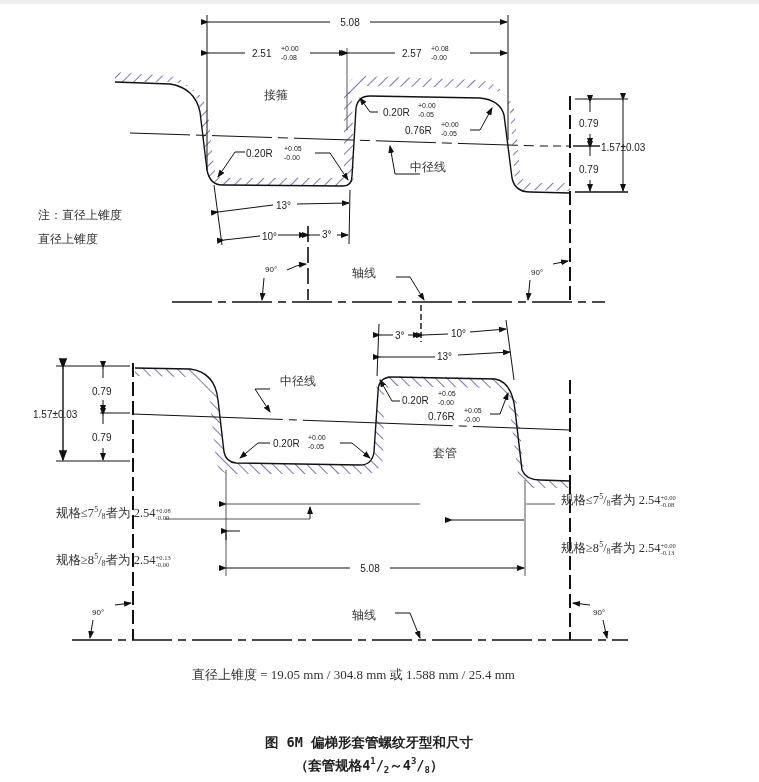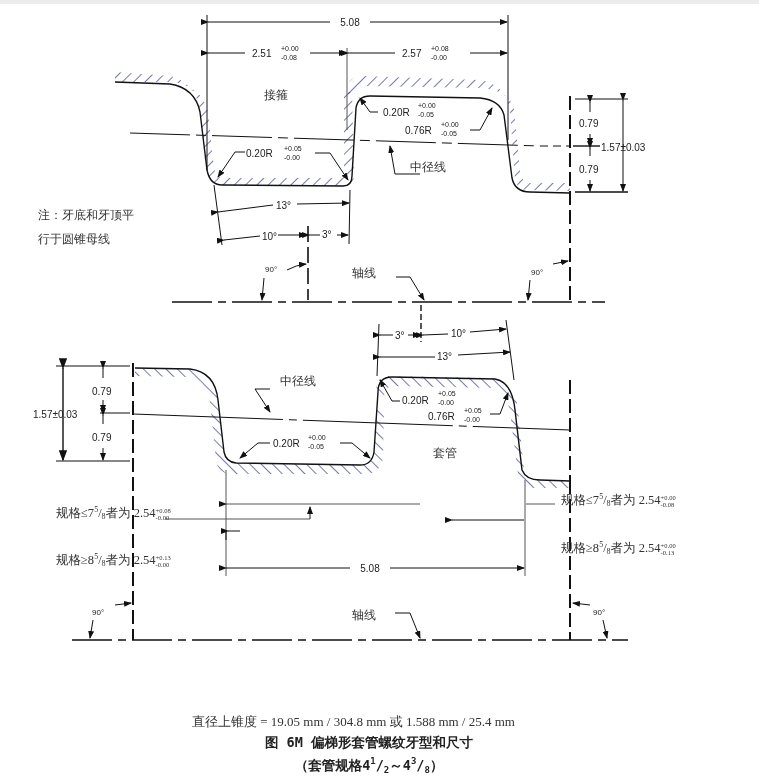--- a/index.html
+++ b/index.html
@@ -7,21 +7,21 @@
   .topbar { position: absolute; left: 0; top: 0; width: 759px; height: 4px; background: #ececec; }
   svg#drawing { position: absolute; left: 0; top: 0; }
   .lbl { font-family: "Liberation Sans", sans-serif; font-size: 10px; fill: #222; }
   .tol { font-family: "Liberation Sans", sans-serif; font-size: 7px; fill: #222; }
   .cjk { font-family: "DejaVu Sans", sans-serif; font-size: 12px; fill: #333; }
   .note { position: absolute; font-family: "DejaVu Sans", sans-serif; font-size: 12px; color: #333; line-height: 24px; }
   .spec { position: absolute; font-family: "Liberation Serif", serif; font-size: 12.5px; color: #333; white-space: nowrap; }
   .spec sup.f { font-size: 8px; vertical-align: 5px; }
   .spec sub.f { font-size: 8px; vertical-align: -2px; }
   .spec .tol2 { display: inline-block; vertical-align: middle; font-size: 6.5px; line-height: 7px; }
-  .taper { position: absolute; left: 192px; top: 666px; font-family: "Liberation Serif", serif; font-size: 13px; color: #333; white-space: nowrap; margin-top: 47px; }
+  .taper { position: absolute; left: 192px; top: 666px; font-family: "Liberation Serif", serif; font-size: 13px; color: #333; white-space: nowrap; }
   .caption { position: absolute; left: 0; width: 738px; text-align: center; font-family: "DejaVu Sans Mono", monospace; font-weight: bold; color: #222; }
   .cap1 { top: 734px; font-size: 13.5px; }
   .cap2 { top: 756px; font-size: 13.5px; }
   .cap2 sup, .cap2 sub { font-size: 9px; }
 </style>
 </head>
 <body>
 
 <div class="topbar"></div>
 
@@ -195,22 +195,22 @@
     <text class="tol" x="92" y="615" style="font-size:8px">90°</text>
     <line x1="115" y1="605" x2="131" y2="603" stroke="#111" stroke-width="1" marker-end="url(#arr)"></line>
     <line x1="93" y1="620" x2="90" y2="638" stroke="#111" stroke-width="1" marker-end="url(#arr)"></line>
     <text class="tol" x="593" y="615" style="font-size:8px">90°</text>
     <line x1="590" y1="605" x2="573" y2="603" stroke="#111" stroke-width="1" marker-end="url(#arr)"></line>
     <line x1="603" y1="620" x2="607" y2="638" stroke="#111" stroke-width="1" marker-end="url(#arr)"></line>
   </g>
 </svg>
 
 <div class="note" style="left:38px; top:203px;">
-  <div>注：牙底和牙顶平</div>
-  <div>行于圆锥母线</div>
+  <div>注：直径上锥度</div>
+  <div>直径上锥度</div>
 </div>
 
 <div class="spec" style="left:56px; top:505px;">
   <span>规格≤7</span><sup class="f">5</sup>/<sub class="f">8</sub><span>者为 2.54</span><span class="tol2"><span>+0.08</span><br><span>-0.00</span></span>
 </div>
 <div class="spec" style="left:56px; top:552px;">
   <span>规格≥8</span><sup class="f">5</sup>/<sub class="f">8</sub><span>者为 2.54</span><span class="tol2"><span>+0.13</span><br><span>-0.00</span></span>
 </div>
 <div class="spec" style="left:561px; top:492px;">
   <span>规格≤7</span><sup class="f">5</sup>/<sub class="f">8</sub><span>者为 2.54</span><span class="tol2"><span>+0.00</span><br><span>-0.08</span></span>

